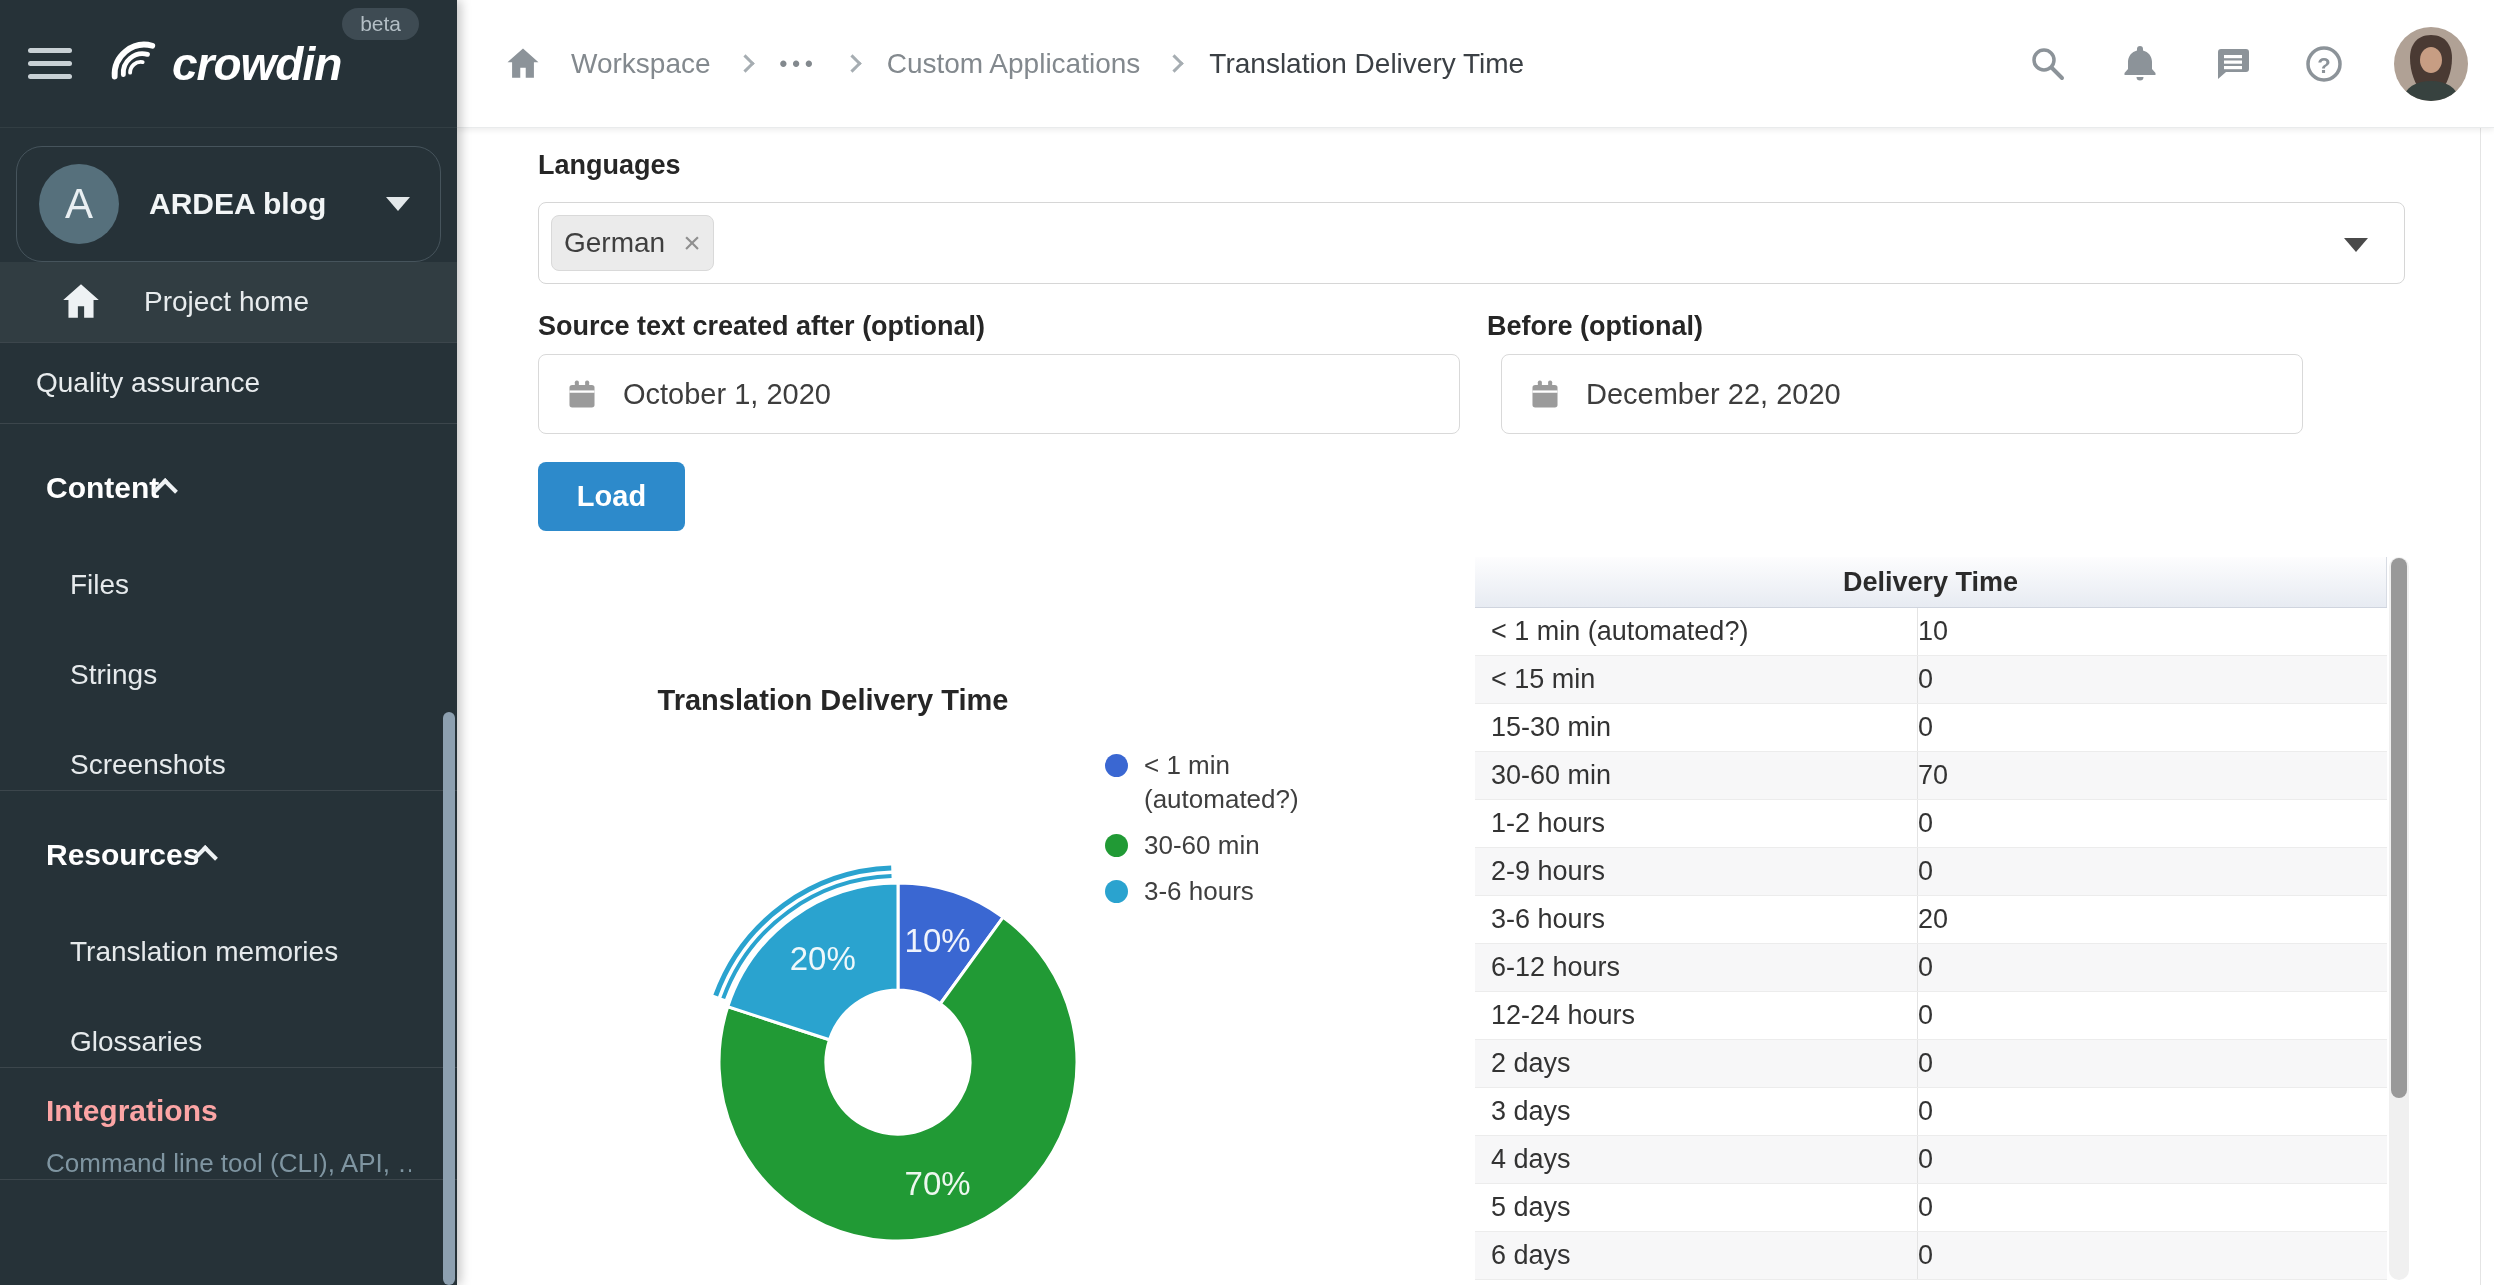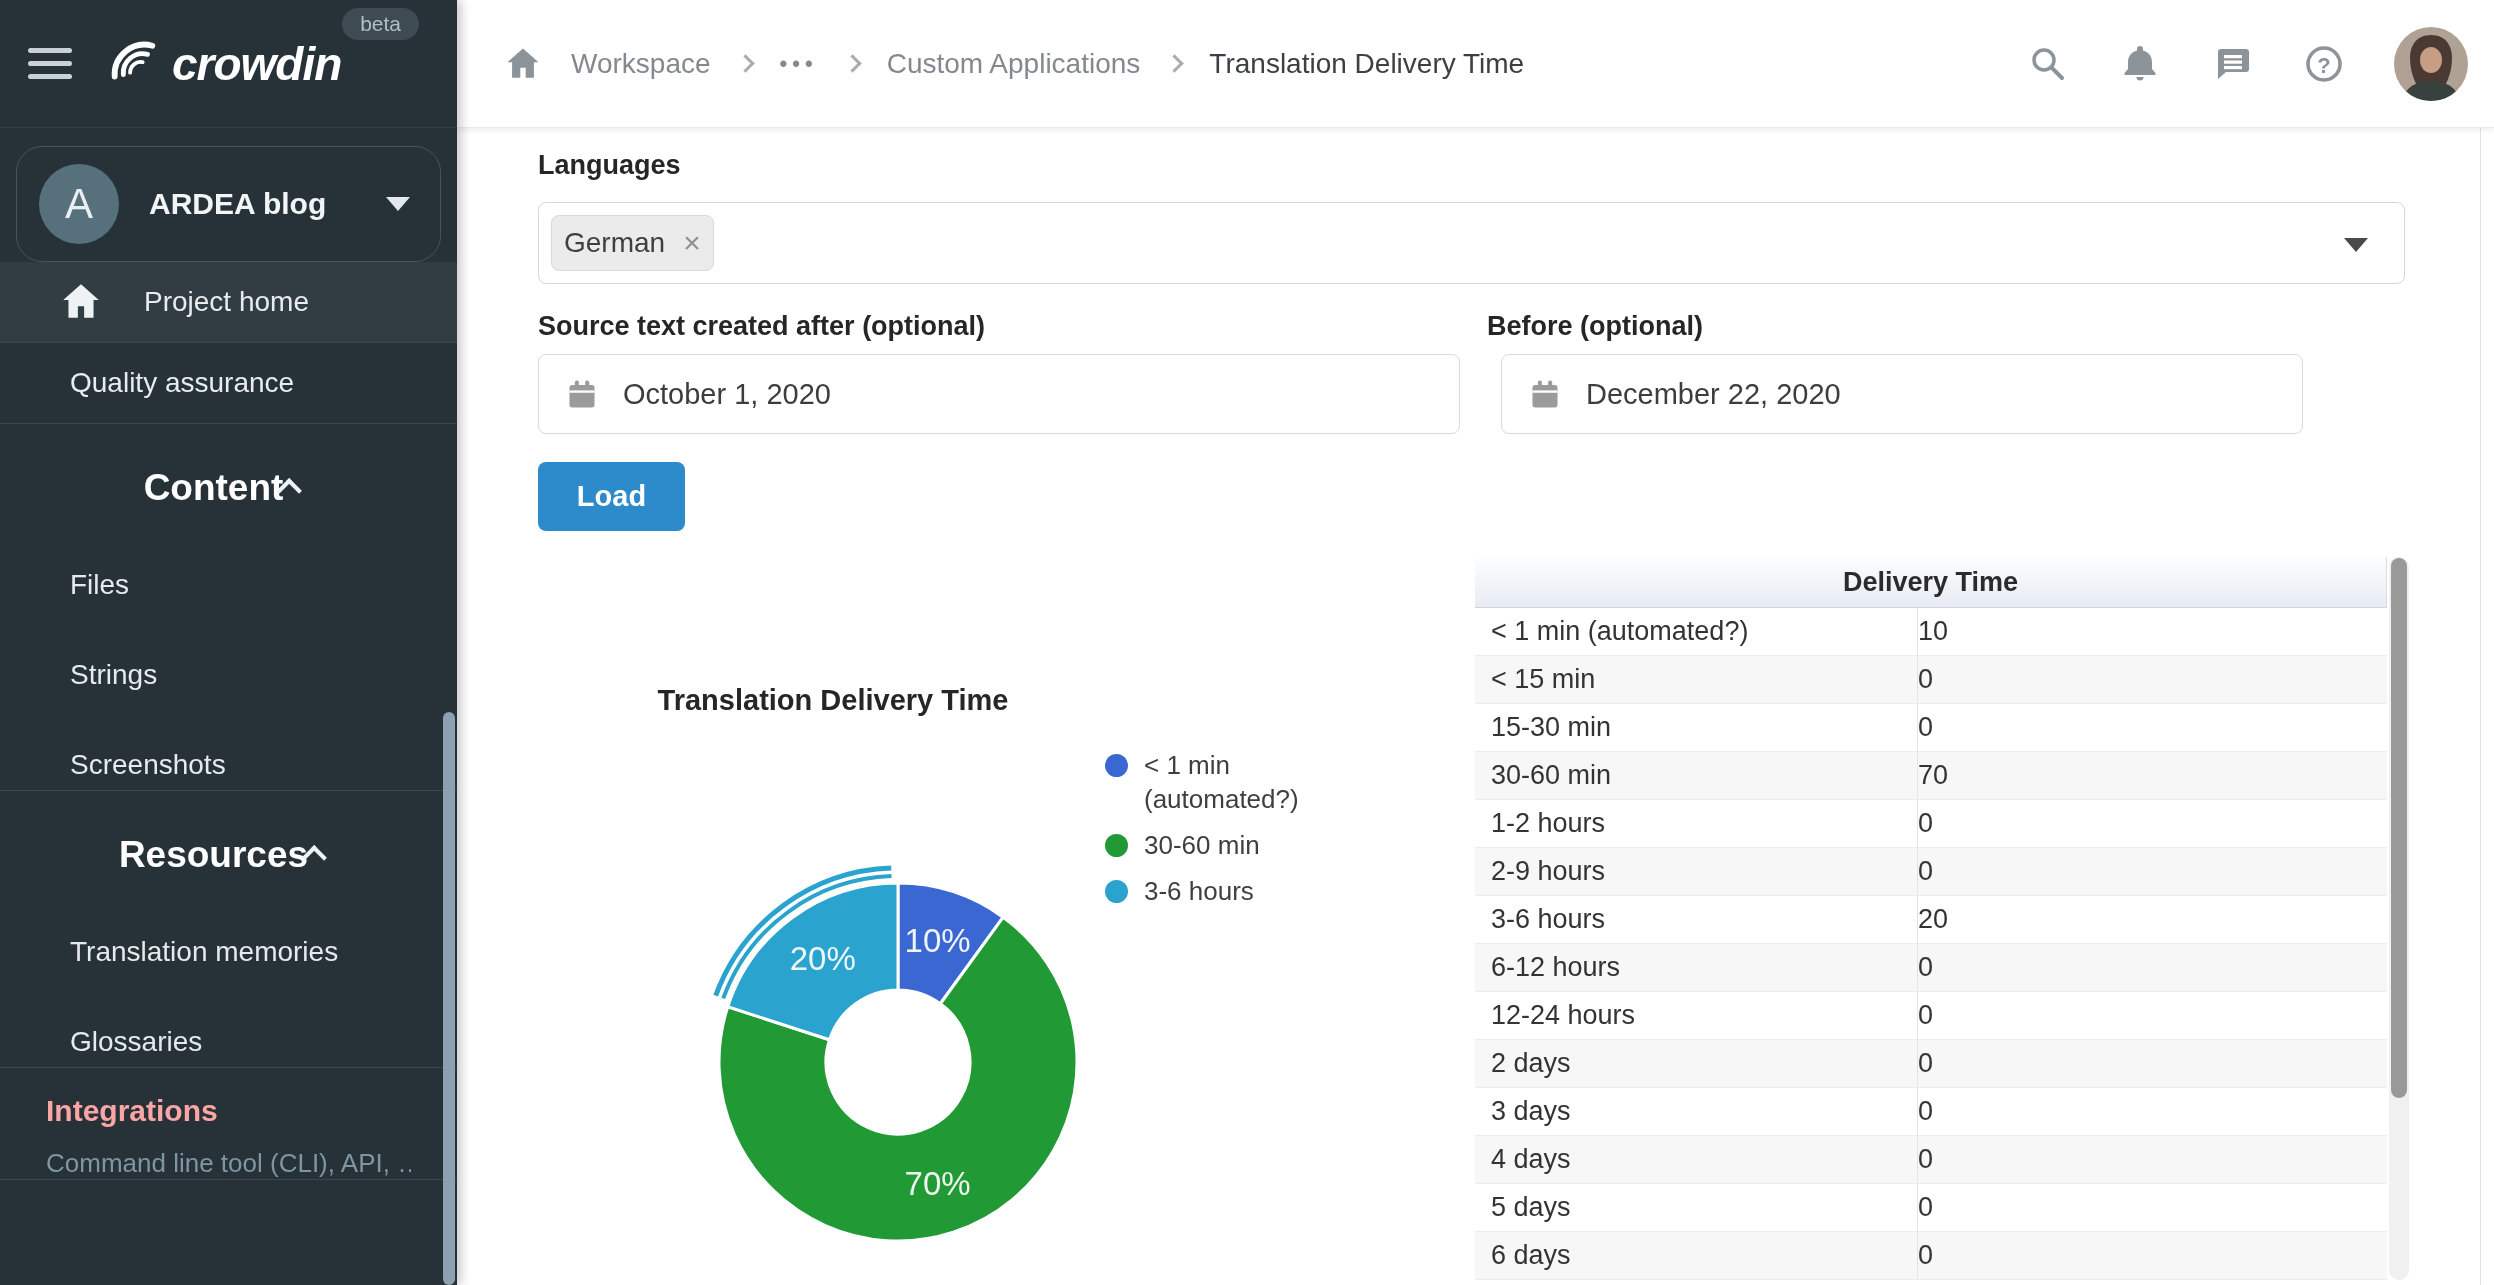--- a/index.html
+++ b/index.html
@@ -20,27 +20,27 @@
                 font-size:21px; padding:4px 18px; border-radius:16px; }
 
   .project-select { margin:18px 16px 0; height:116px; border:1px solid #46545c; border-radius:26px;
                     display:flex; align-items:center; padding:0 30px 0 22px; cursor:pointer; }
   .project-avatar { width:80px; height:80px; border-radius:50%; background:#56707c; color:#e9eff2;
                     font-size:42px; display:flex; align-items:center; justify-content:center; }
   .project-name { flex:1; margin-left:30px; color:#f2f5f6; font-size:30px; font-weight:bold; }
   .caret-down { width:0; height:0; border-left:12px solid transparent; border-right:12px solid transparent;
                 border-top:14px solid #e3e8ea; }
 
-  .nav-item { height:80px; display:flex; align-items:center; padding-left:70px; gap:40px;
+  .nav-item { height:80px; display:flex; align-items:center; padding-left:36px; gap:40px;
               color:#e8ecee; font-size:28px; cursor:pointer; }
   .nav-item.has-icon { padding-left:58px; }
   .nav-item.highlighted { background:rgba(255,255,255,.055); }
   .nav-divider { height:1px; background:rgba(255,255,255,.10); }
-  .nav-section { margin-top:32px; height:64px; display:flex; align-items:center; justify-content:center;
-                 padding:0 58px 0 46px; color:#fff; font-size:37px; font-weight:bold; cursor:pointer; }
+  .nav-section { margin-top:32px; height:64px; display:flex; align-items:center; justify-content:flex-start;
+                 padding:0 58px 0 46px; color:#fff; font-size:30px; font-weight:bold; cursor:pointer; }
   .chevron-up { width:18px; height:18px; border-top:4px solid #eef2f4; border-left:4px solid #eef2f4;
                 transform:rotate(45deg) translateY(4px); }
   .nav-subitem { height:50px; margin-top:40px; padding-left:70px; display:flex; align-items:center;
                  color:#e6eaec; font-size:28px; cursor:pointer; }
   .nav-heading { margin-top:26px; padding:0 46px; }
   .nav-heading-title { color:#fca5a5; font-size:30px; font-weight:bold; margin-top:24px; cursor:pointer; }
   .nav-heading-sub { color:#7f95a1; font-size:26px; margin-top:20px; white-space:nowrap; overflow:hidden; }
   .sidebar-scrollbar { position:absolute; right:2px; top:712px; width:12px; height:573px;
                        background:#8da0b0; border-radius:6px; }
 

